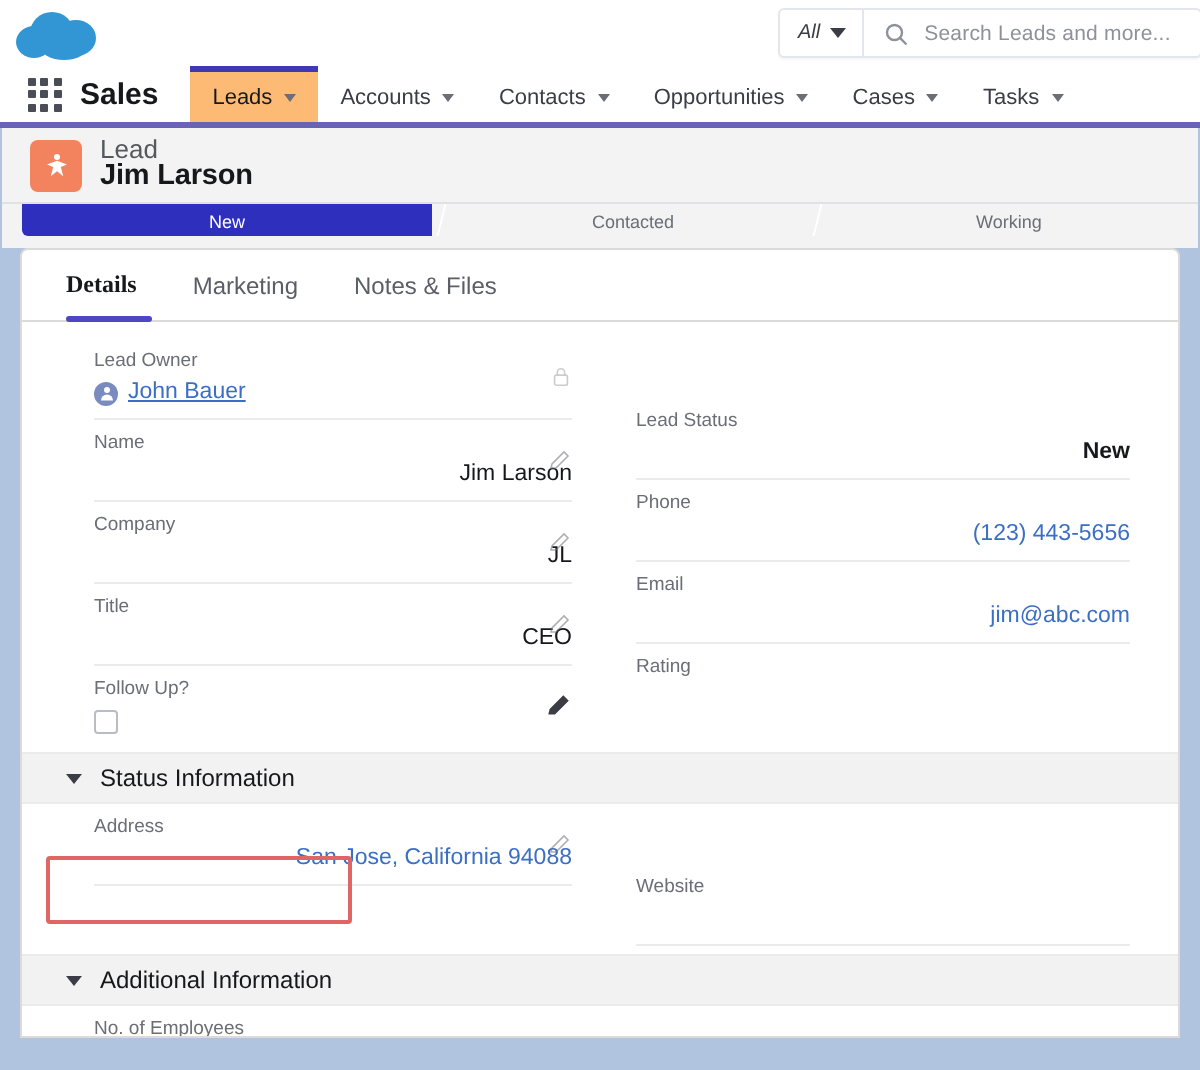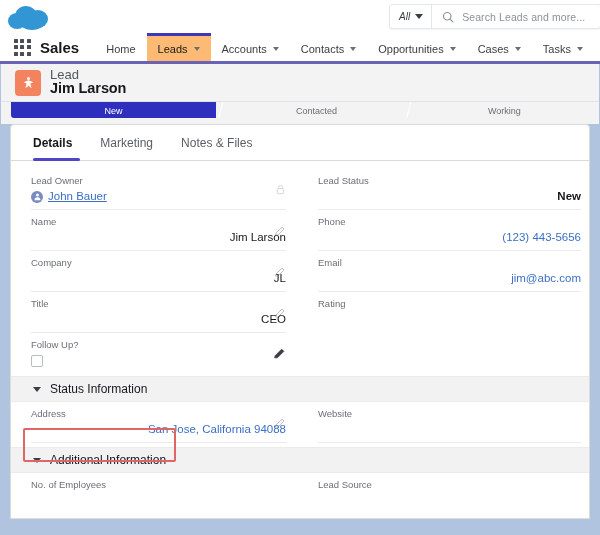--- a/index.html
+++ b/index.html
@@ -153,33 +153,33 @@
     height: 36px;
     padding: 0 16px;
     border-bottom: 1px solid #dddbda;
   }
   .tab {
     font-size: 12px; color: #5a5e66;
     padding: 0 14px; height: 36px;
     display: flex; align-items: center;
     position: relative;
   }
-  .tab:first-child { padding-left: 6px; }
+  .tab:first-child { padding-left: 6px; font-family: Liberation Serif, serif; }
   .tab.active { color: #16181c; font-weight: bold; }
   .tab.active::after {
     content: ""; position: absolute;
     left: 6px; right: 6px; bottom: 0; height: 2.5px;
     background: #4f46c5; border-radius: 2px;
   }
 
   .fields { padding: 8px 0 0 0; }
   .field-grid { display: flex; }
   .col { width: 50%; padding: 0 16px; }
-  .col.left { padding-left: 20px; padding-right: 14px; }
-  .col.right { padding-left: 18px; padding-right: 8px; }
+  .col.left { padding-left: 36px; padding-right: 14px; }
+  .col.right { padding-left: 18px; padding-right: 24px; margin-top: 30px; }
 
   .field {
     position: relative;
     border-bottom: 1px solid #eceaea;
     padding: 5px 0 4px 0;
     min-height: 37px;
   }
   .field.no-rule { border-bottom: 1px solid transparent; }
   .f-label { font-size: 9.5px; color: #6b6e76; line-height: 14px; }
   .f-value { font-size: 11.5px; color: #16181c; line-height: 17px; text-align: right; }
@@ -271,23 +271,20 @@
         <i></i>
         <i></i>
         <i></i>
         <i></i>
         <i></i>
         <i></i>
         <i></i>
     </div>
     <div class="app-name">Sales</div>
     <div class="nav-items">
-      <div class="nav-item">
-        <span>Home</span>
-      </div>
       <div class="nav-item active">
         <span>Leads</span>
         <span class="nav-chev"></span>
       </div>
       <div class="nav-item">
         <span>Accounts</span>
         <span class="nav-chev"></span>
       </div>
       <div class="nav-item">
         <span>Contacts</span>

